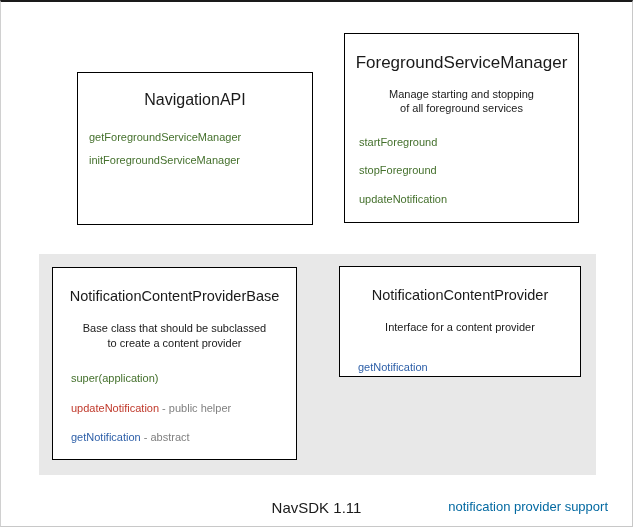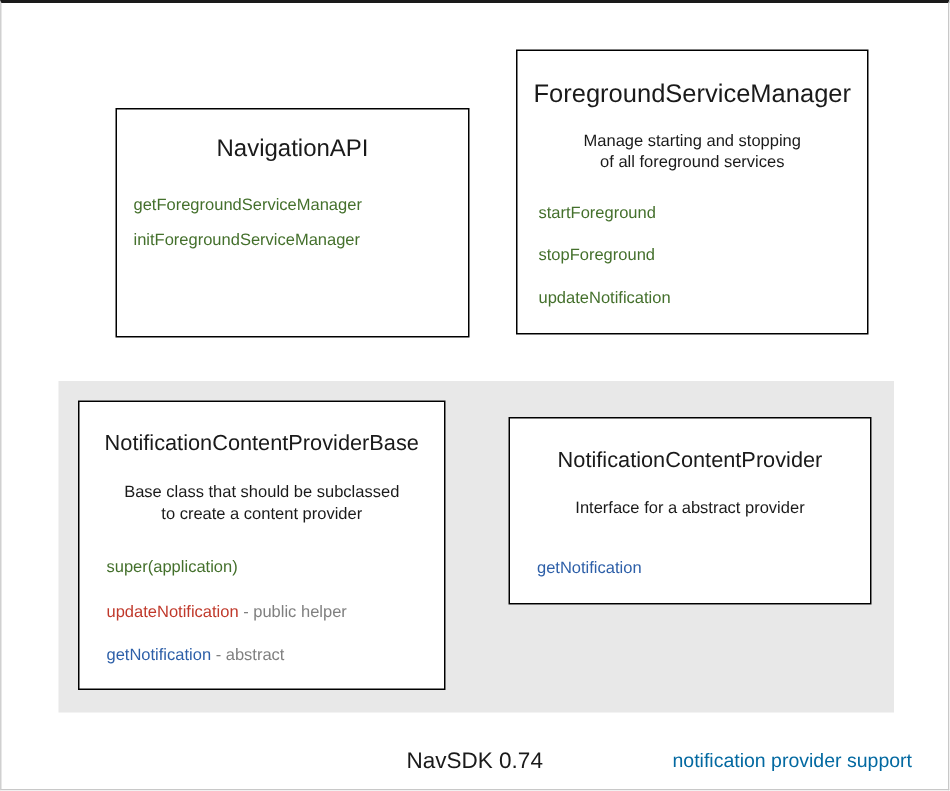--- a/index.html
+++ b/index.html
@@ -116,21 +116,21 @@
   #box-notification-base {
     left: 51px; top: 265px; width: 245px; height: 193px;
     padding-top: 20px;
   }
   #box-notification-base .class-title { font-size: 14.5px; }
   #box-notification-base .class-desc  { margin-top: 16px; }
   #box-notification-base .member-list { margin-top: 22px; padding-left: 18px; }
   #box-notification-base .member { margin-bottom: 16px; }
 
   #box-notification-provider {
-    left: 338px; top: 276px; width: 242px; height: 125px;
+    left: 338px; top: 264px; width: 242px; height: 111px;
     padding-top: 20px;
   }
   #box-notification-provider .class-title { font-size: 14.5px; }
   #box-notification-provider .class-desc  { margin-top: 16px; }
   #box-notification-provider .member-list { margin-top: 26px; padding-left: 18px; }
   #box-notification-provider .member { margin-bottom: 10px; }
 
   #footer-caption { left: 0; top: 497px; }
 </style>
 </head>
@@ -180,23 +180,23 @@
         <span style="color: rgb(192, 57, 43);">updateNotification</span><span class="member-note" style="color: rgb(128, 128, 128);"> - public helper</span>
       </div>
       <div class="member">
         <span style="color: rgb(45, 95, 168);">getNotification</span><span class="member-note" style="color: rgb(128, 128, 128);"> - abstract</span>
       </div>
     </div>
   </div>
 
   <div class="class-box" id="box-notification-provider">
     <div class="class-title">NotificationContentProvider</div>
-    <div class="class-desc">Interface for a abstract provider</div>
+    <div class="class-desc">Interface for a content provider</div>
     <div class="member-list">
       <div class="member">
         <span style="color: rgb(45, 95, 168);">getNotification</span><span class="member-note" style="color: rgb(128, 128, 128);"></span>
       </div>
     </div>
   </div>
 
-  <div class="footer-caption" id="footer-caption">NavSDK 0.74</div>
+  <div class="footer-caption" id="footer-caption">NavSDK 1.11</div>
 
 </div>
 
 </body></html>

